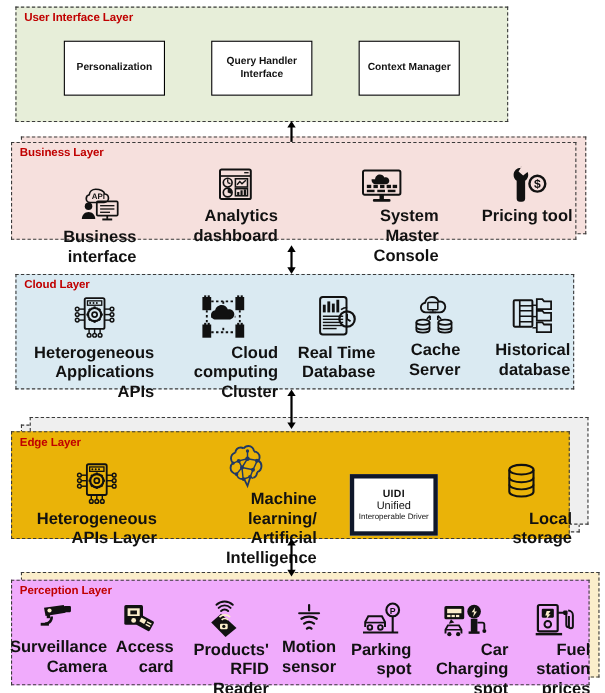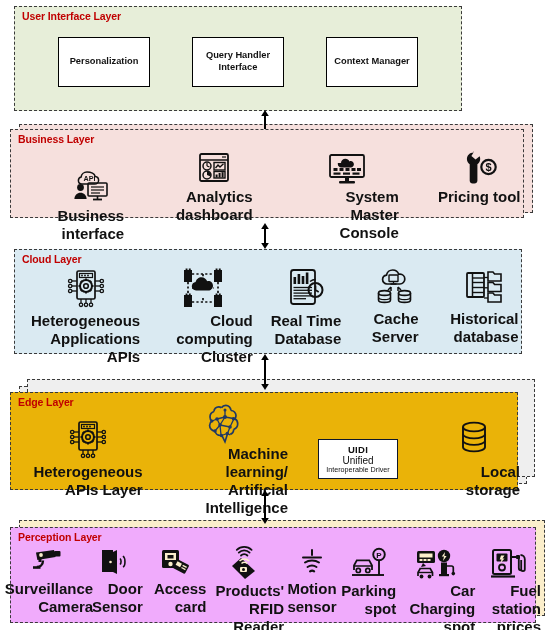--- a/index.html
+++ b/index.html
@@ -45,22 +45,22 @@
   .item{display:flex;flex-direction:column;align-items:center;justify-content:flex-start;}
   .item .glyph{display:flex;align-items:flex-end;justify-content:center;}
   .item .cap{
     text-align:right;font-size:15px;font-weight:bold;color:#111;
     line-height:1.2;margin-top:2px;white-space:pre-line;
   }
   .cap-sm{font-size:8.6px;}
 
   
   .uidi{
-    background:#fff;border:1px solid #0f172a;box-sizing:border-box;
-    width:80px;height:40px;display:flex;flex-direction:column;
+    background:#fff;border:4px solid #0f172a;box-sizing:border-box;
+    width:80px;height:56px;display:flex;flex-direction:column;
     align-items:center;justify-content:center;text-align:center;
   }
   .uidi .t1{font-size:9.5px;font-weight:bold;color:#111;letter-spacing:.3px;}
   .uidi .t2{font-size:10px;color:#111;line-height:1.15;}
   .uidi .t3{font-size:7.2px;color:#111;line-height:1.15;}
 
   
   .arrow{position:absolute;}
   svg{display:block;overflow:visible;}
 </style>
@@ -479,34 +479,20 @@
             <circle cx="9" cy="7" r="1.9" fill="#fbeecb"></circle>
             <path d="M11 12.5c0 5-3.5 6.5-6.2 6.5" fill="none" stroke="#111" stroke-width="2.4"></path>
             <path d="M1 18.2h7.5v2.6H1z" fill="#111"></path>
             <rect x="6.5" y="10.5" width="3" height="3.5" fill="#111"></rect>
           </svg>
         </div>
         <div class="cap">Surveillance
 Camera</div>
       </div>
 
-      <div class="item" style="width:62px;">
-        <div class="glyph" style="height:30px;">
-          <svg width="32" height="30" viewBox="0 0 32 30">
-            <path d="M6 2h11v22H6z" fill="#111"></path>
-            <path d="M17 4l4-2v24l-4-2z" fill="#111"></path>
-            <circle cx="14.5" cy="14" r="1.3" fill="#fbeecb"></circle>
-            <g fill="none" stroke="#111" stroke-width="1.6">
-              <path d="M24 10.5c1.4 1.2 1.4 4.8 0 6"></path>
-              <path d="M27 8c2.6 2.2 2.6 9.8 0 11"></path>
-            </g>
-          </svg>
-        </div>
-        <div class="cap">Door Sensor</div>
-      </div>
 
       <div class="item" style="width:64px;">
         <div class="glyph" style="height:30px;">
           <svg width="34" height="30" viewBox="0 0 34 30">
             <rect x="4" y="2" width="17" height="18" rx="1.5" fill="#111"></rect>
             <rect x="7" y="5" width="11" height="7" fill="#fbeecb"></rect>
             <rect x="9.5" y="7" width="6" height="3.5" fill="#111"></rect>
             <circle cx="12.5" cy="16" r="2.2" fill="#fbeecb"></circle>
             <g transform="rotate(28 22 18)">
               <rect x="16" y="13" width="14" height="10" rx="1.3" fill="#111"></rect>

